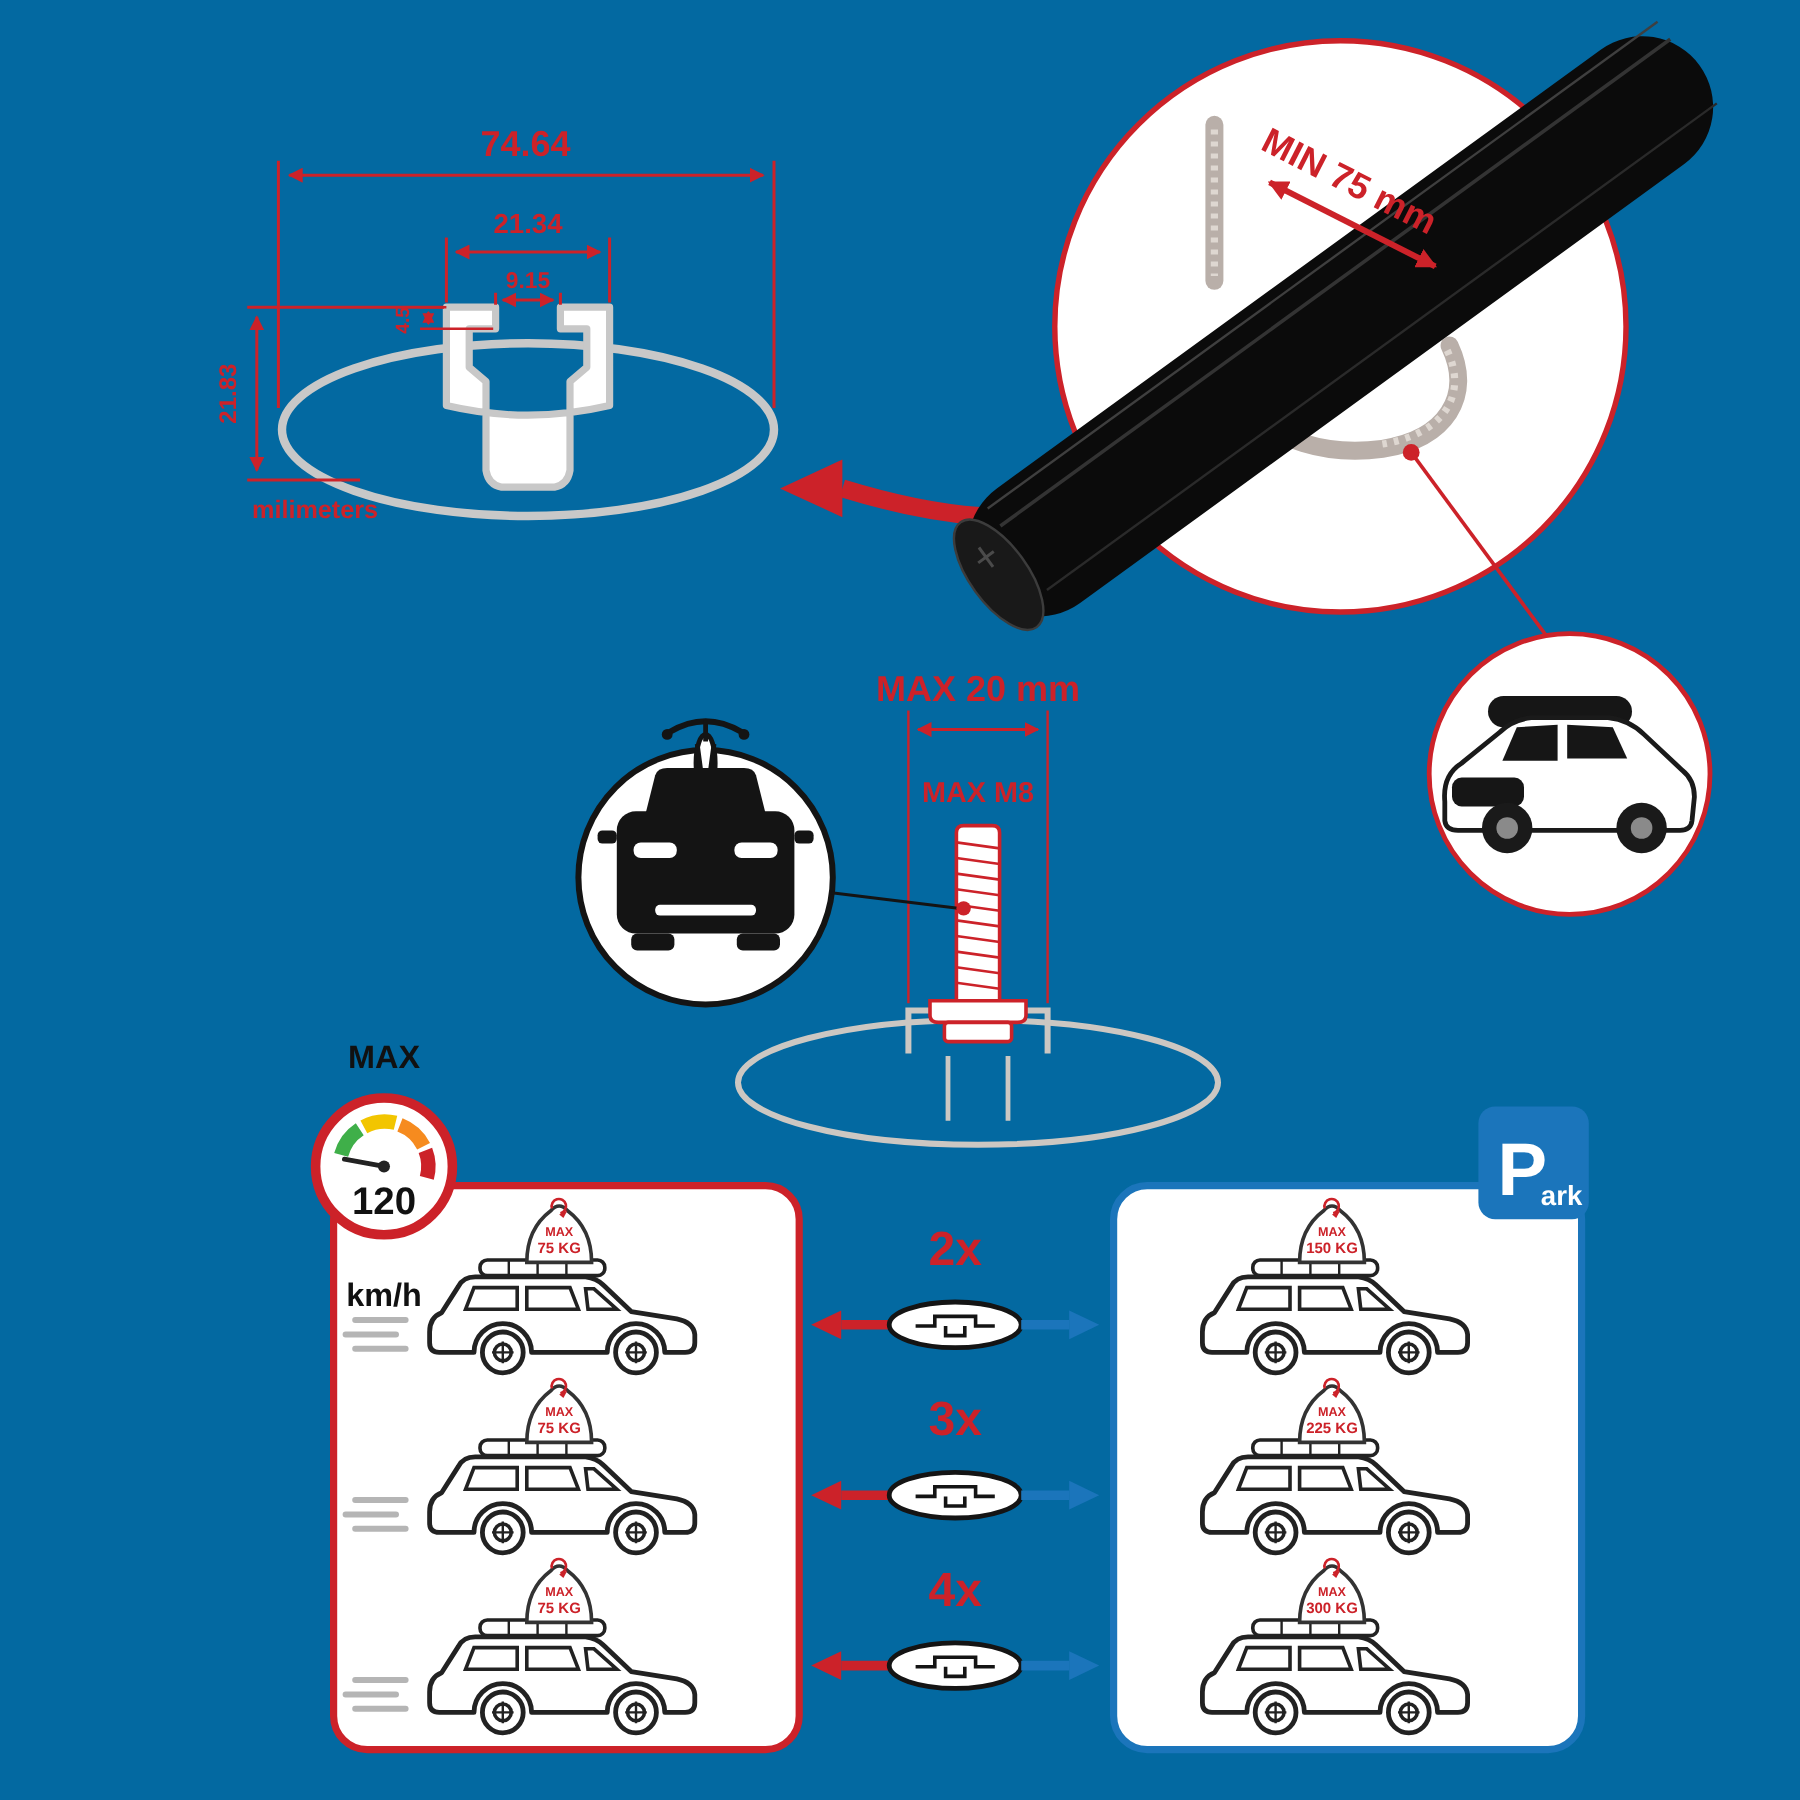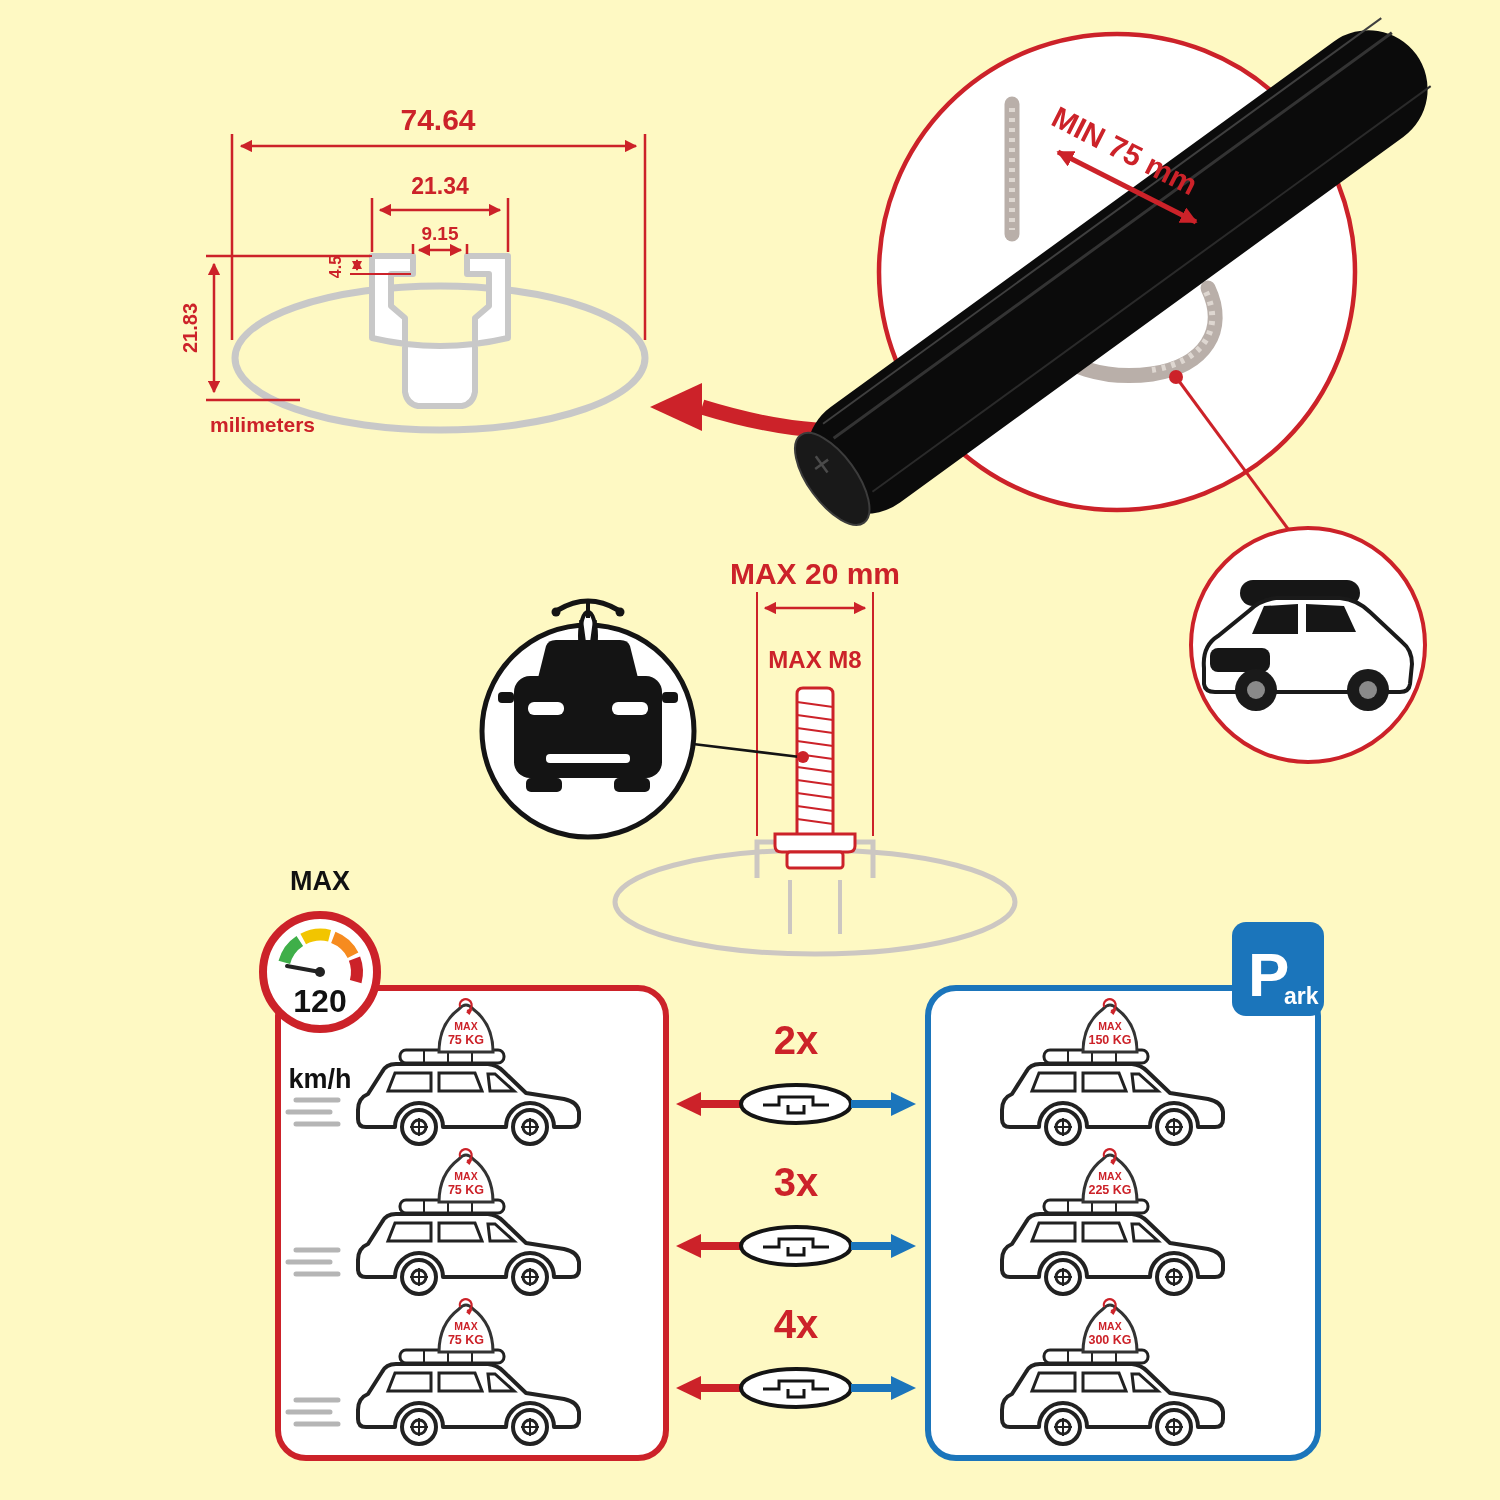--- a/index.html
+++ b/index.html
@@ -1,16 +1,16 @@
 <!DOCTYPE html>
 <html><head>
 <meta charset="utf-8">
 <style>
   html,body{margin:0;padding:0;background:#fff;}
-  .stage{position:relative;width:1500px;height:1500px;background:#fef9c3;overflow:hidden;
+  .stage{position:relative;width:1500px;height:1500px;background:#0369a1;overflow:hidden;
          font-family:"Liberation Sans", sans-serif;}
   svg{position:absolute;left:0;top:0;font-family:"Liberation Sans", sans-serif;}
   text{font-family:"Liberation Sans", sans-serif;}
 </style>
 </head>
 <body>
 
 <div class="stage">
 <svg width="1500" height="1500" viewBox="0 0 1500 1500">
 

